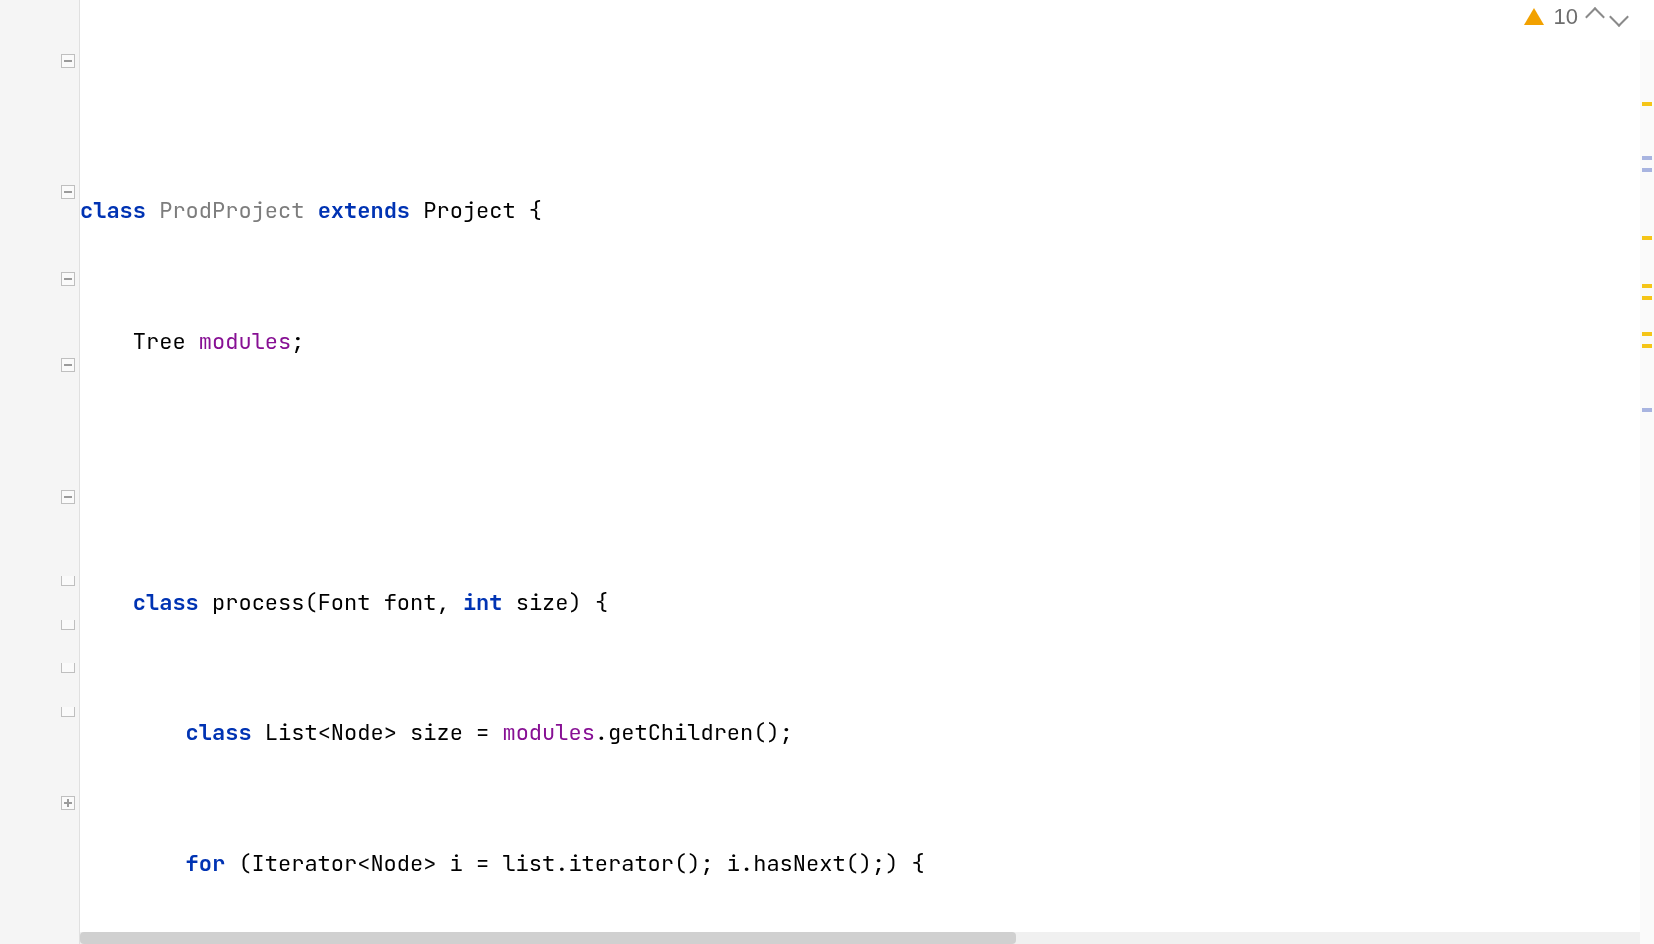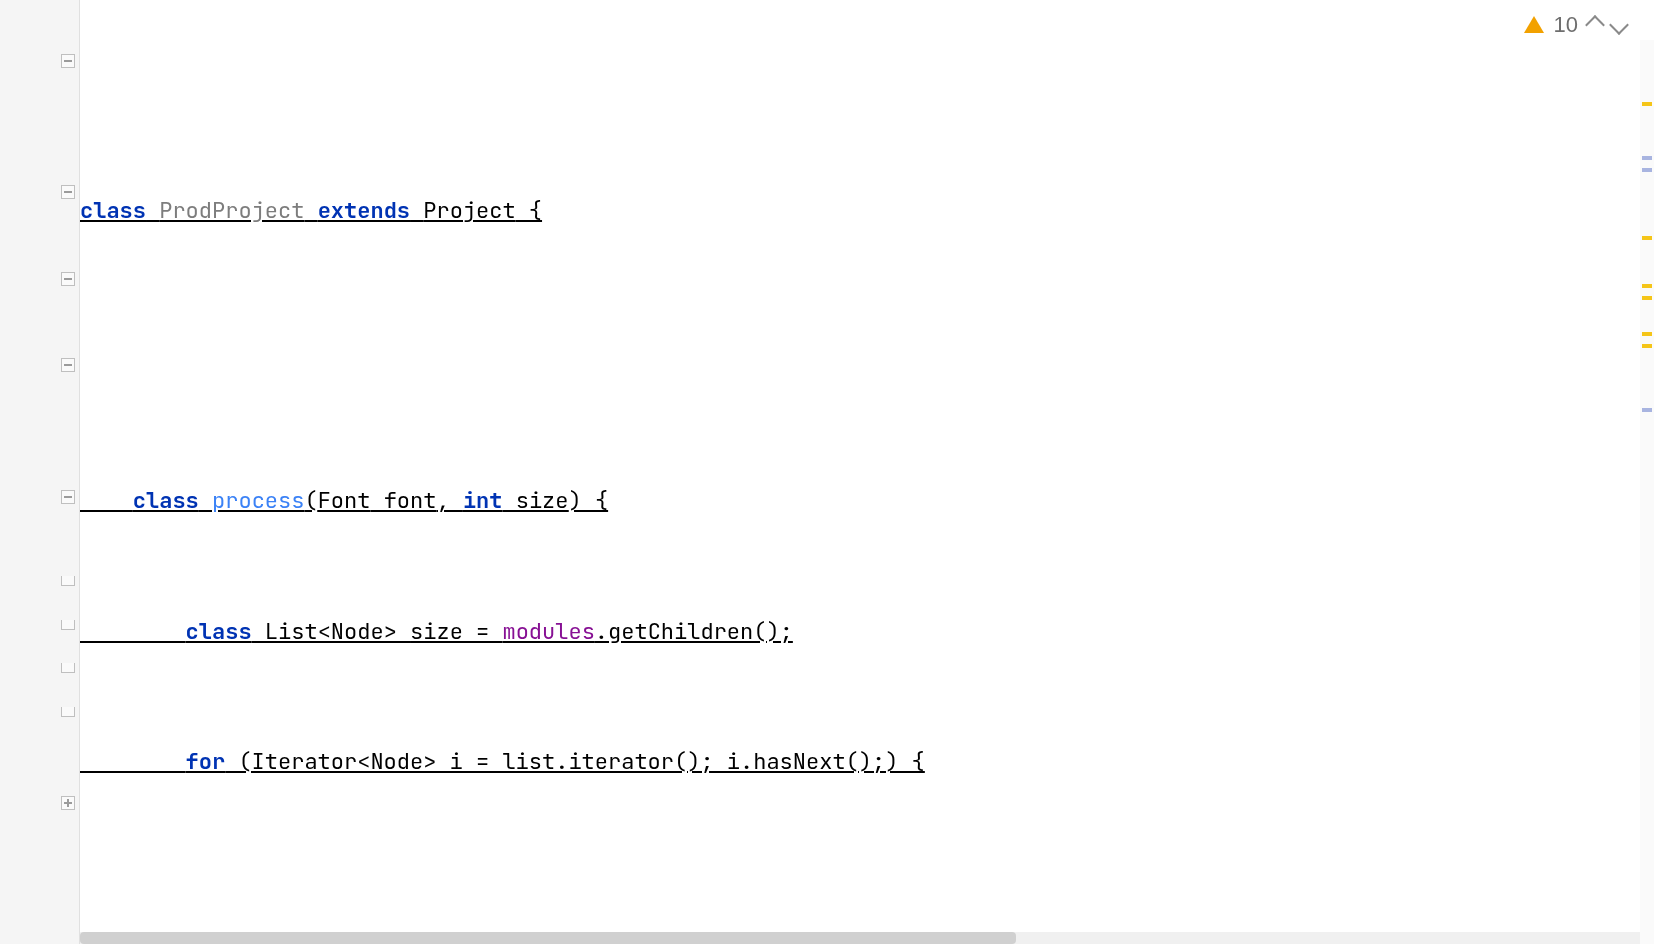--- a/index.html
+++ b/index.html
@@ -28,21 +28,20 @@
   .code-area {
     flex: 1;
     position: relative;
     background: #ffffff;
     white-space: pre;
   }
   .line {
     height: 43.5px;
     line-height: 43.5px;
     position: relative;
-    text-decoration: underline;
   }
   .code-line {
     padding-left: 0;
   }
   .fold-marker {
     position: absolute;
     width: 14px;
     height: 14px;
     left: 61px;
     border: 1px solid #bfbfbf;
@@ -81,28 +80,28 @@
     height: 10px;
     left: 61px;
     border-left: 1px solid #bfbfbf;
     border-bottom: 1px solid #bfbfbf;
     border-right: 1px solid #bfbfbf;
     background: #fafafa;
   }
 
   
   .kw { color: #0033b3; font-weight: 600; }
-  .def-name { color: #3b82f6; font-style: normal; }
+  .def-name { color: #000000; font-style: normal; }
   .class-name { color: #7d7d7d; }
   .field { color: #871094; }
 
   
   .inspect-widget {
     position: absolute;
-    top: 12px;
+    top: 4px;
     right: 28px;
     display: flex;
     align-items: center;
     gap: 10px;
     font-family: -apple-system, "Segoe UI", sans-serif;
     font-size: 22px;
     color: #6e6e6e;
   }
   .warn-tri {
     width: 0; height: 0;
@@ -169,20 +168,21 @@
     <div class="fold-end" style="top:663px"></div>
     <div class="fold-end" style="top:707px"></div>
     <div class="fold-marker fold-plus" style="top:796px"></div>
   </div>
 
   <div class="code-area">
     <div class="line" style="height:44px"></div>
 
     <div class="line code-line"><span class="kw">class</span> <span class="class-name">ProdProject</span> <span class="kw">extends</span> <span>Project</span><span> {</span></div>
 
+    <div class="line code-line"><span>    </span><span>Tree </span><span class="field">modules</span><span>;</span></div>
 
     <div class="line code-line"></div>
 
     <div class="line code-line"><span>    </span><span class="kw">class</span><span class="def-name"> process</span><span>(</span><span>Font</span><span> font</span><span>, </span><span class="kw">int</span><span> size</span><span>) {</span></div>
 
     <div class="line code-line"><span>        </span><span class="kw">class</span><span> List&lt;Node&gt; </span><span>size = </span><span class="field">modules</span><span>.getChildren();</span></div>
 
     <div class="line code-line"><span>        </span><span class="kw">for</span><span> (Iterator&lt;Node&gt; i = list.iterator(); i.hasNext();) {</span></div>
 
     

